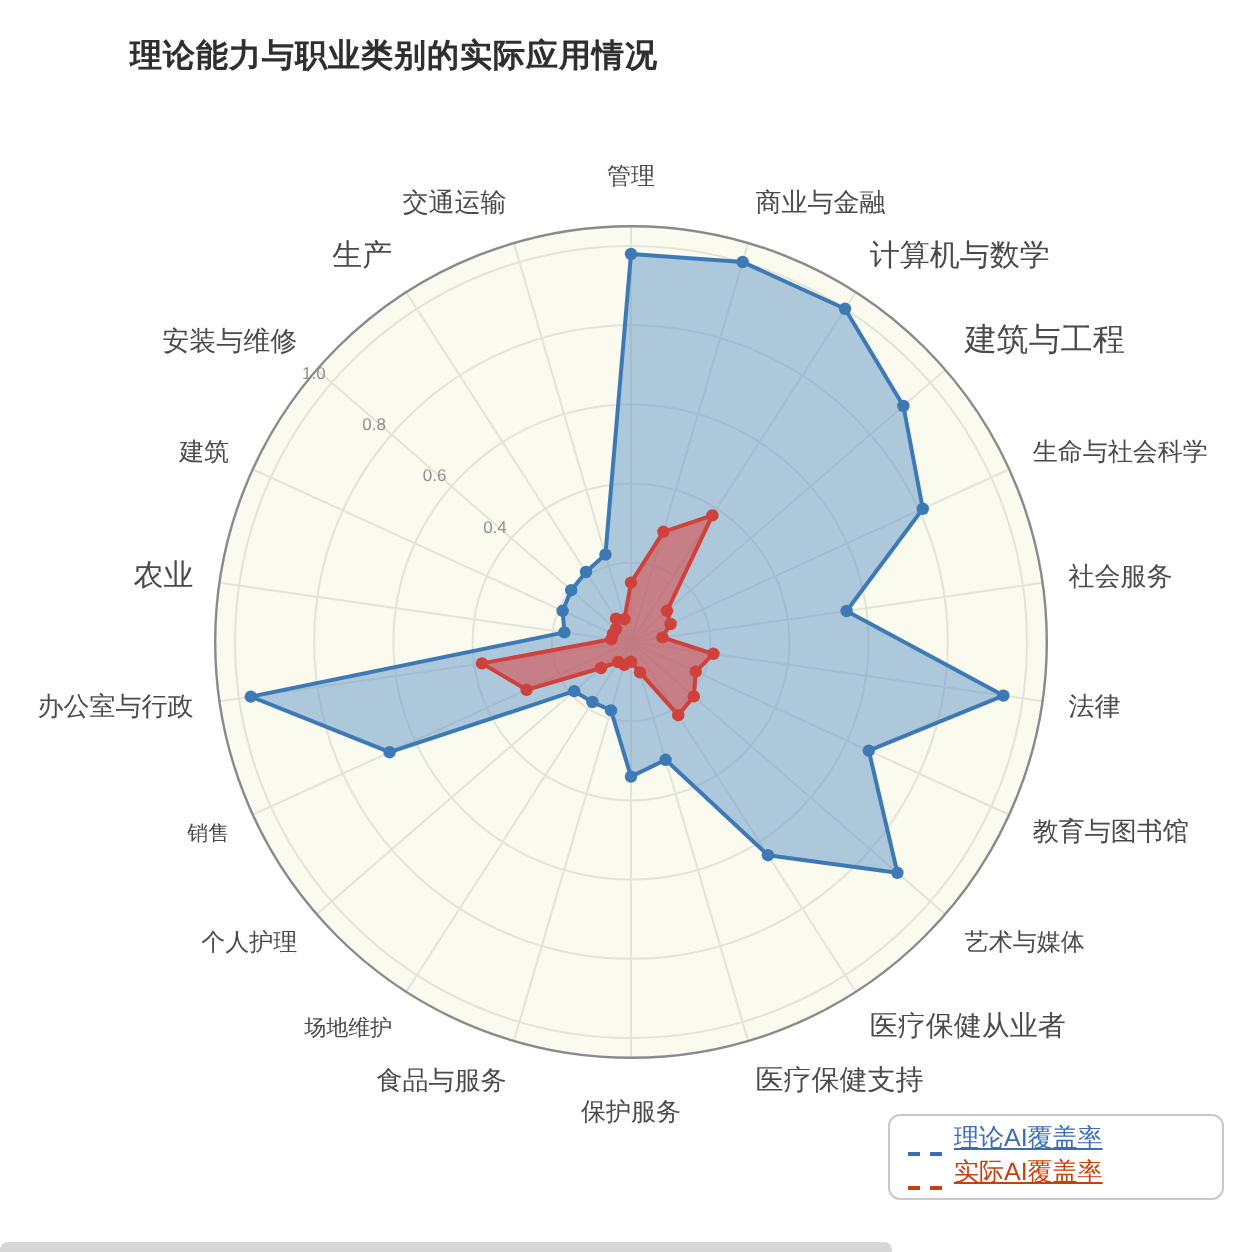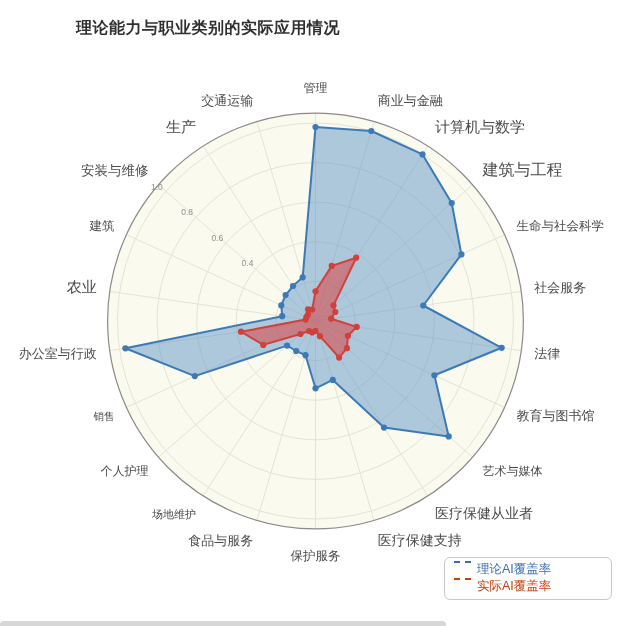--- a/index.html
+++ b/index.html
@@ -3,32 +3,32 @@
 <meta charset="utf-8">
 <style>
   html,body{margin:0;padding:0;background:#ffffff;}
   body{
     position:relative;
     width:621px;height:626px;
     overflow:hidden;
     font-family:"Liberation Sans","DejaVu Sans",sans-serif;
   }
   .page-title{
-    position:absolute;left:76px;top:18px;
+    position:absolute;left:65px;top:18px;
     font-size:16px;font-weight:700;color:#2f2f2f;letter-spacing:.5px;
   }
   #chart-svg{position:absolute;left:0;top:0;}
   .legend-box{
     position:absolute;left:444px;top:557px;width:168px;
     box-sizing:border-box;
     background:#ffffff;border:1px solid #c9c9c9;border-radius:6px;
     padding:3px 9px 4px 9px;
     font-size:12.5px;line-height:17px;
   }
-  .legend-row{display:flex;align-items:flex-start;white-space:nowrap;}
+  .legend-row{display:flex;align-items:flex-end;white-space:nowrap;text-decoration:underline;}
   .legend-dash{
     display:inline-block;width:17px;height:0;
     border-top:2px dashed currentColor;margin-right:6px;flex:0 0 auto;
   }
   .bottom-edge{
     position:absolute;left:0;top:621px;width:446px;height:6px;
     background:#d7d7d7;border-radius:4px 4px 0 0;
   }
 </style>
 </head>

